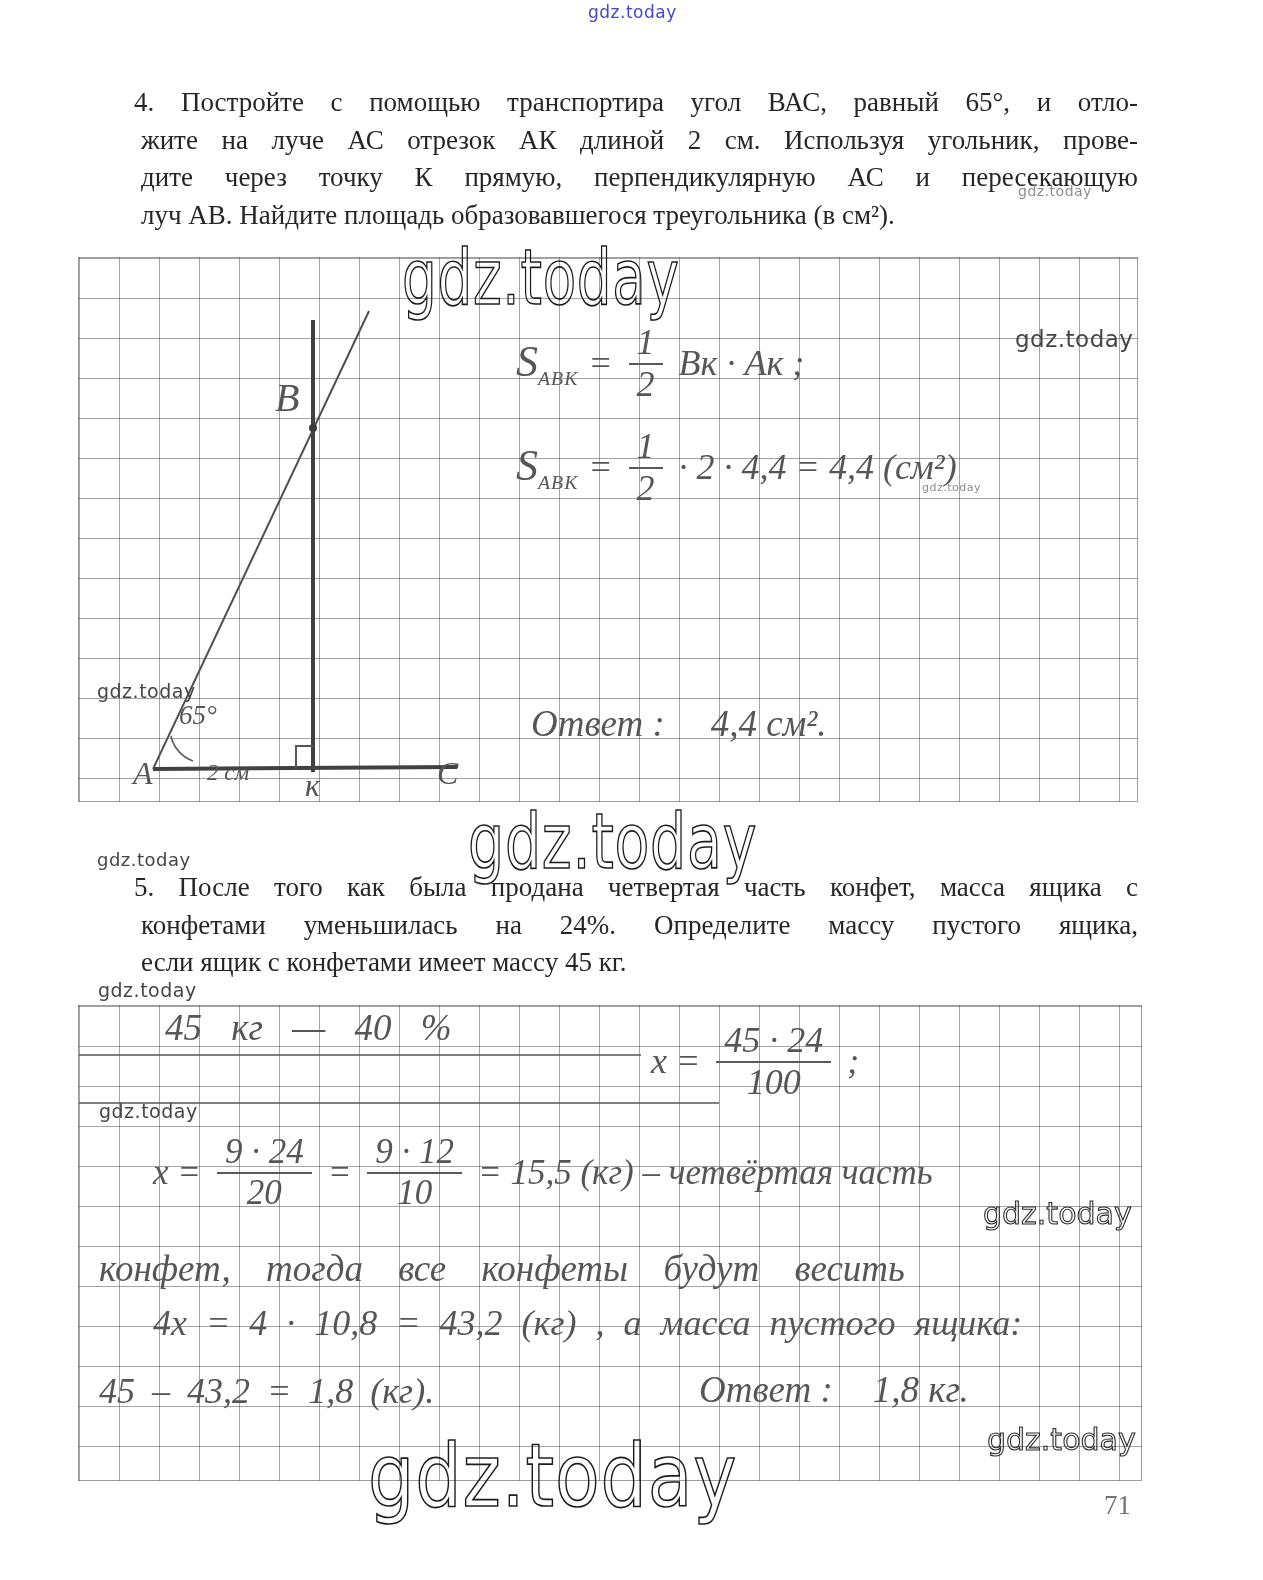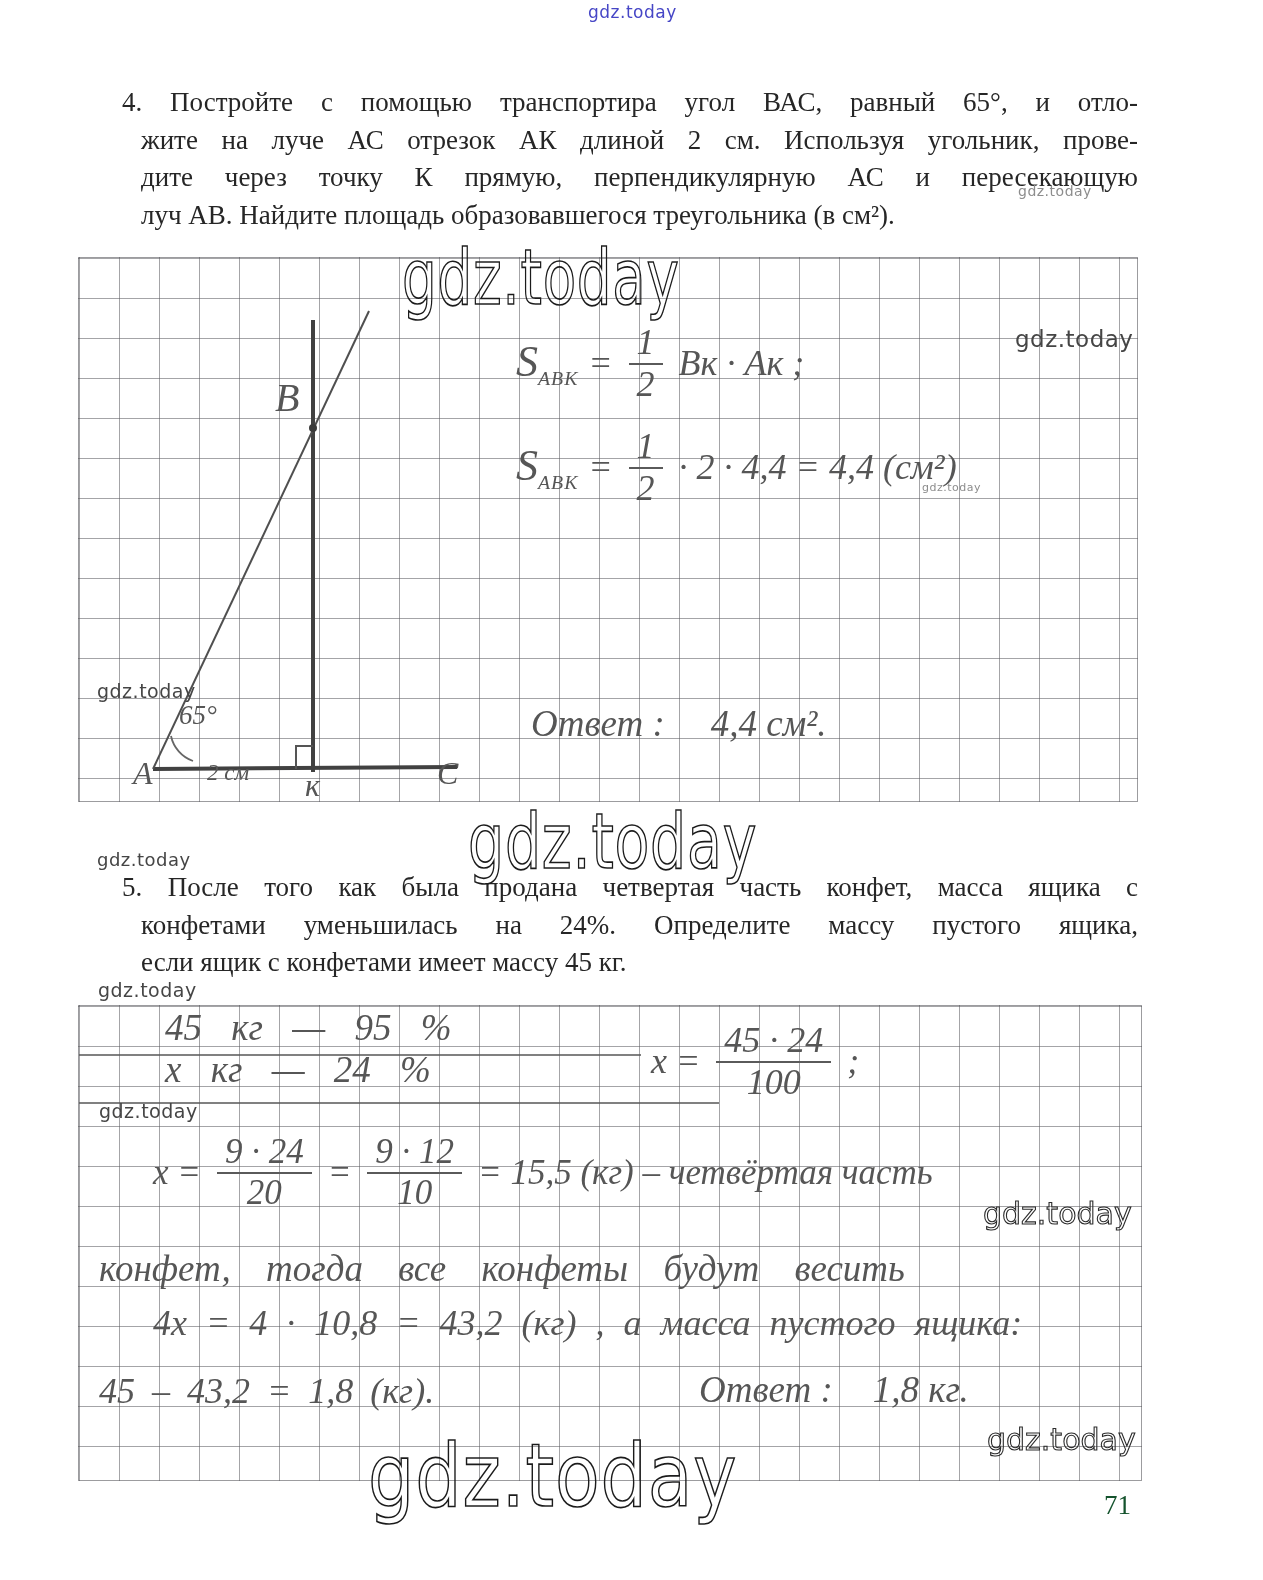--- a/index.html
+++ b/index.html
@@ -3,21 +3,21 @@
 <meta charset="utf-8">
 <style>
   html,body{margin:0;padding:0;}
   body{
     width:1263px;height:1580px;position:relative;background:#ffffff;
     font-family:"Liberation Serif",serif;overflow:hidden;
   }
   
   .problem{position:absolute;width:1016px;color:#262626;font-size:27px;line-height:37.5px;}
   .problem .line{margin-left:19px;text-align:justify;text-align-last:justify;white-space:normal;}
-  .problem .line.first{margin-left:0;}
+  .problem .line.first{margin-left:12px;}
   .problem .line.last{text-align-last:left;}
   
   .grid{
     position:absolute;
     background-image:
       linear-gradient(to right, rgba(90,90,95,0.55) 1px, transparent 1px),
       linear-gradient(to bottom, rgba(90,90,95,0.55) 1px, transparent 1px);
     background-size:40px 40px;
     border:1px solid rgba(90,90,95,0.6);
   }
@@ -41,21 +41,21 @@
   .wm-m{
     position:absolute;font-family:"DejaVu Sans",sans-serif;
     color:transparent;-webkit-text-stroke:1.1px #2c2c2c;white-space:nowrap;line-height:1;
   }
   .wm-s{
     position:absolute;font-family:"DejaVu Sans",sans-serif;color:#454545;
     white-space:nowrap;line-height:1;letter-spacing:0.5px;
   }
   .wm-blue{color:#4646c6;-webkit-text-stroke:0;}
   .wm-tiny{color:#8d8d8d;}
-  .pagenum{position:absolute;font-family:"Liberation Serif",serif;color:#14532d;font-size:27px;}
+  .pagenum{position:absolute;font-family:"Liberation Serif",serif;color:#737373;font-size:27px;}
   svg{position:absolute;left:0;top:0;}
   .dlabel{position:absolute;}
 </style>
 </head>
 <body>
 
 <div class="wm-s wm-blue" style="left:588px;top:4px;font-size:17px;">gdz.today</div>
 
 <div class="problem" style="left:122px;top:84px;">
   <div class="line first">4. Постройте с помощью транспортира угол ВАС, равный 65°, и отло-</div>
@@ -122,22 +122,21 @@
 <div class="problem" style="left:122px;top:869px;">
   <div class="line first">5. После того как была продана четвертая часть конфет, масса ящика с</div>
   <div class="line">конфетами уменьшилась на 24%. Определите массу пустого ящика,</div>
   <div class="line last">если ящик с конфетами имеет массу 45 кг.</div>
 </div>
 <div class="wm-s" style="left:97px;top:851px;font-size:18px;">gdz.today</div>
 <div class="wm-s" style="left:98px;top:981px;font-size:19px;">gdz.today</div>
 
 <div class="grid" style="left:78px;top:1005px;width:1062px;height:474px;">
 
-  <div class="hw" style="left:86px;top:2px;font-size:37px;word-spacing:20px;">45 кг  —  95 %</div>
-  <div class="hw" style="left:86px;top:44px;font-size:37px;word-spacing:20px;">x кг  —  24 %</div>
+  <div class="hw" style="left:86px;top:2px;font-size:37px;word-spacing:20px;">45 кг  —  40 %</div>
   <div class="uline" style="left:0;top:48px;width:562px;"></div>
   <div class="uline" style="left:0;top:96px;width:640px;"></div>
 
   <div class="hw hwrow" style="left:572px;top:16px;font-size:36px;">
     <span>x  =</span>
     <span class="frac">
       <span class="num">45 · 24</span>
       <span class="den">100</span>
     </span>
     <span>;</span>

